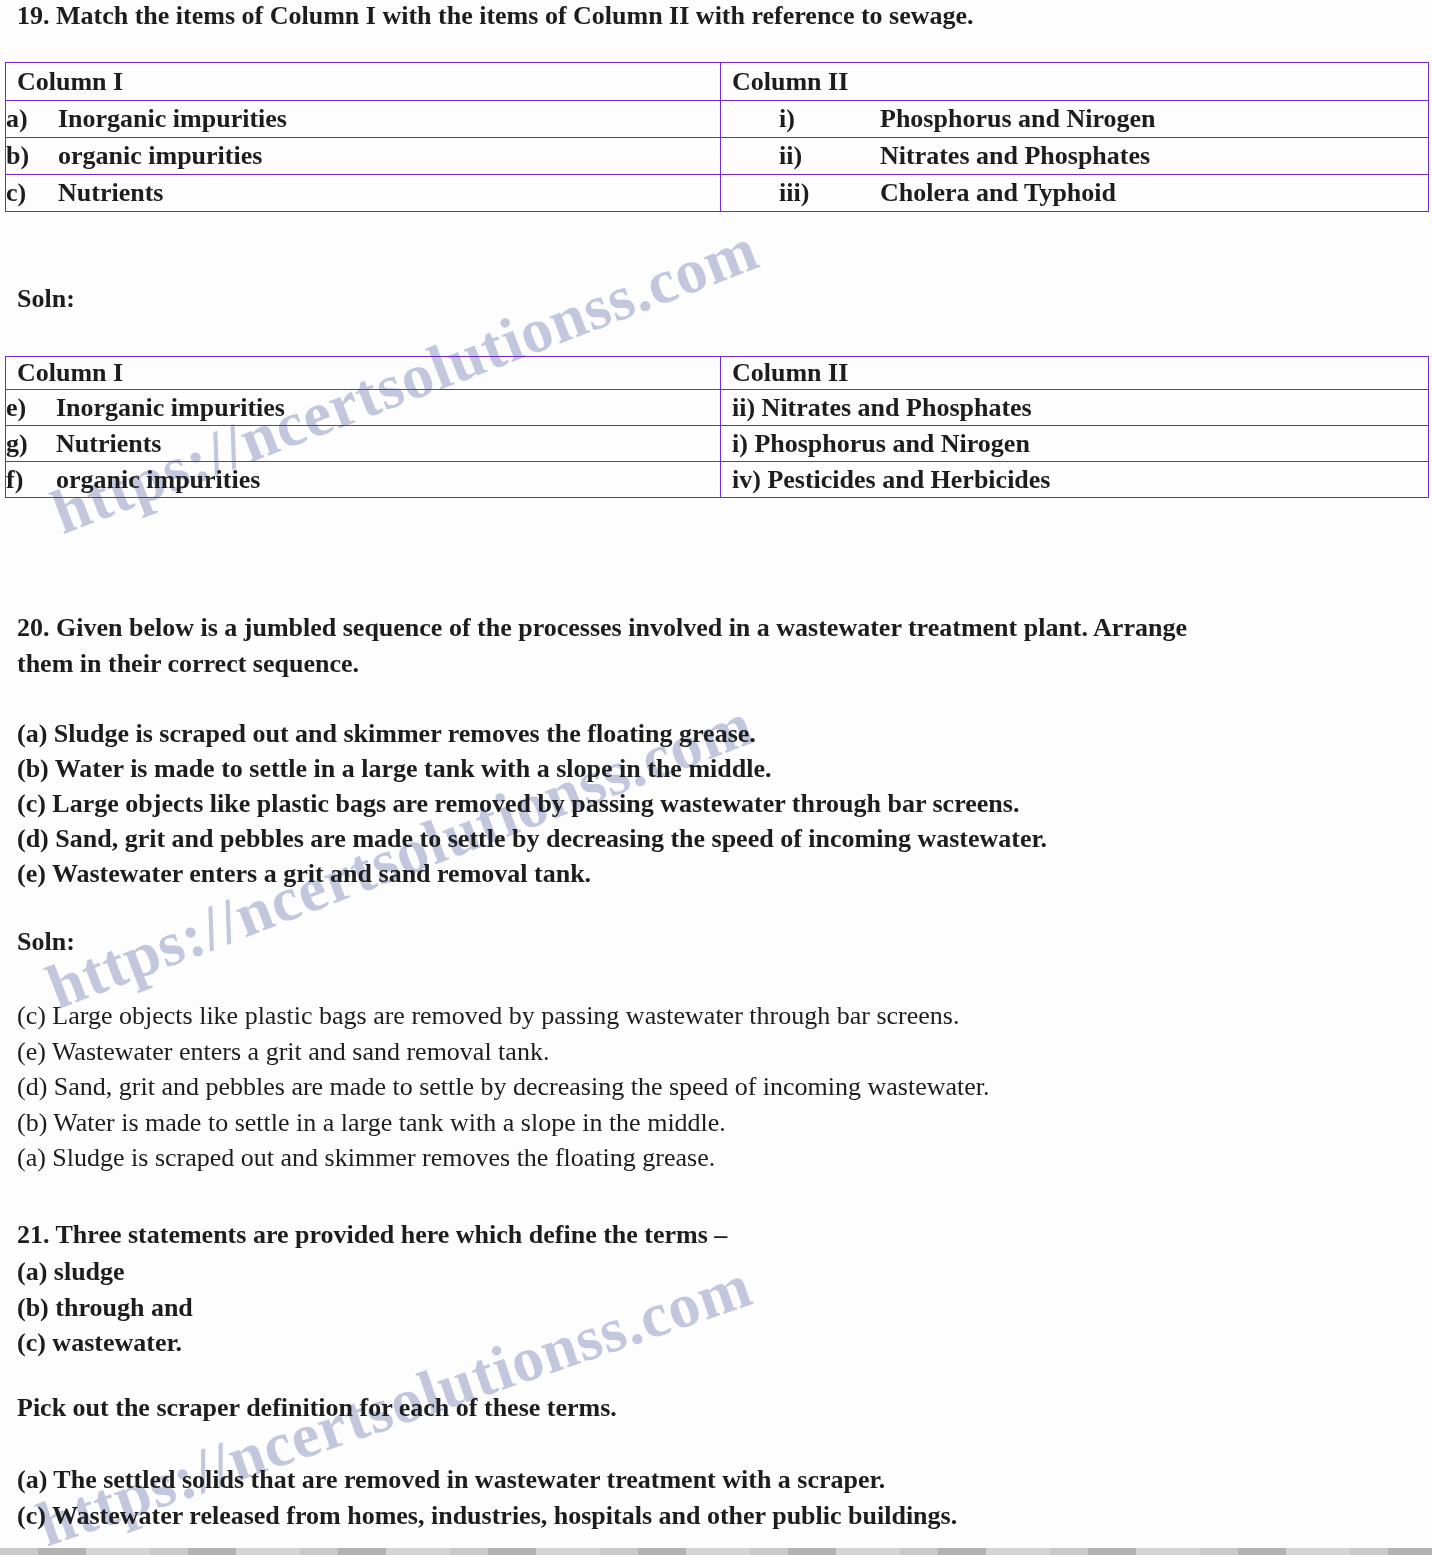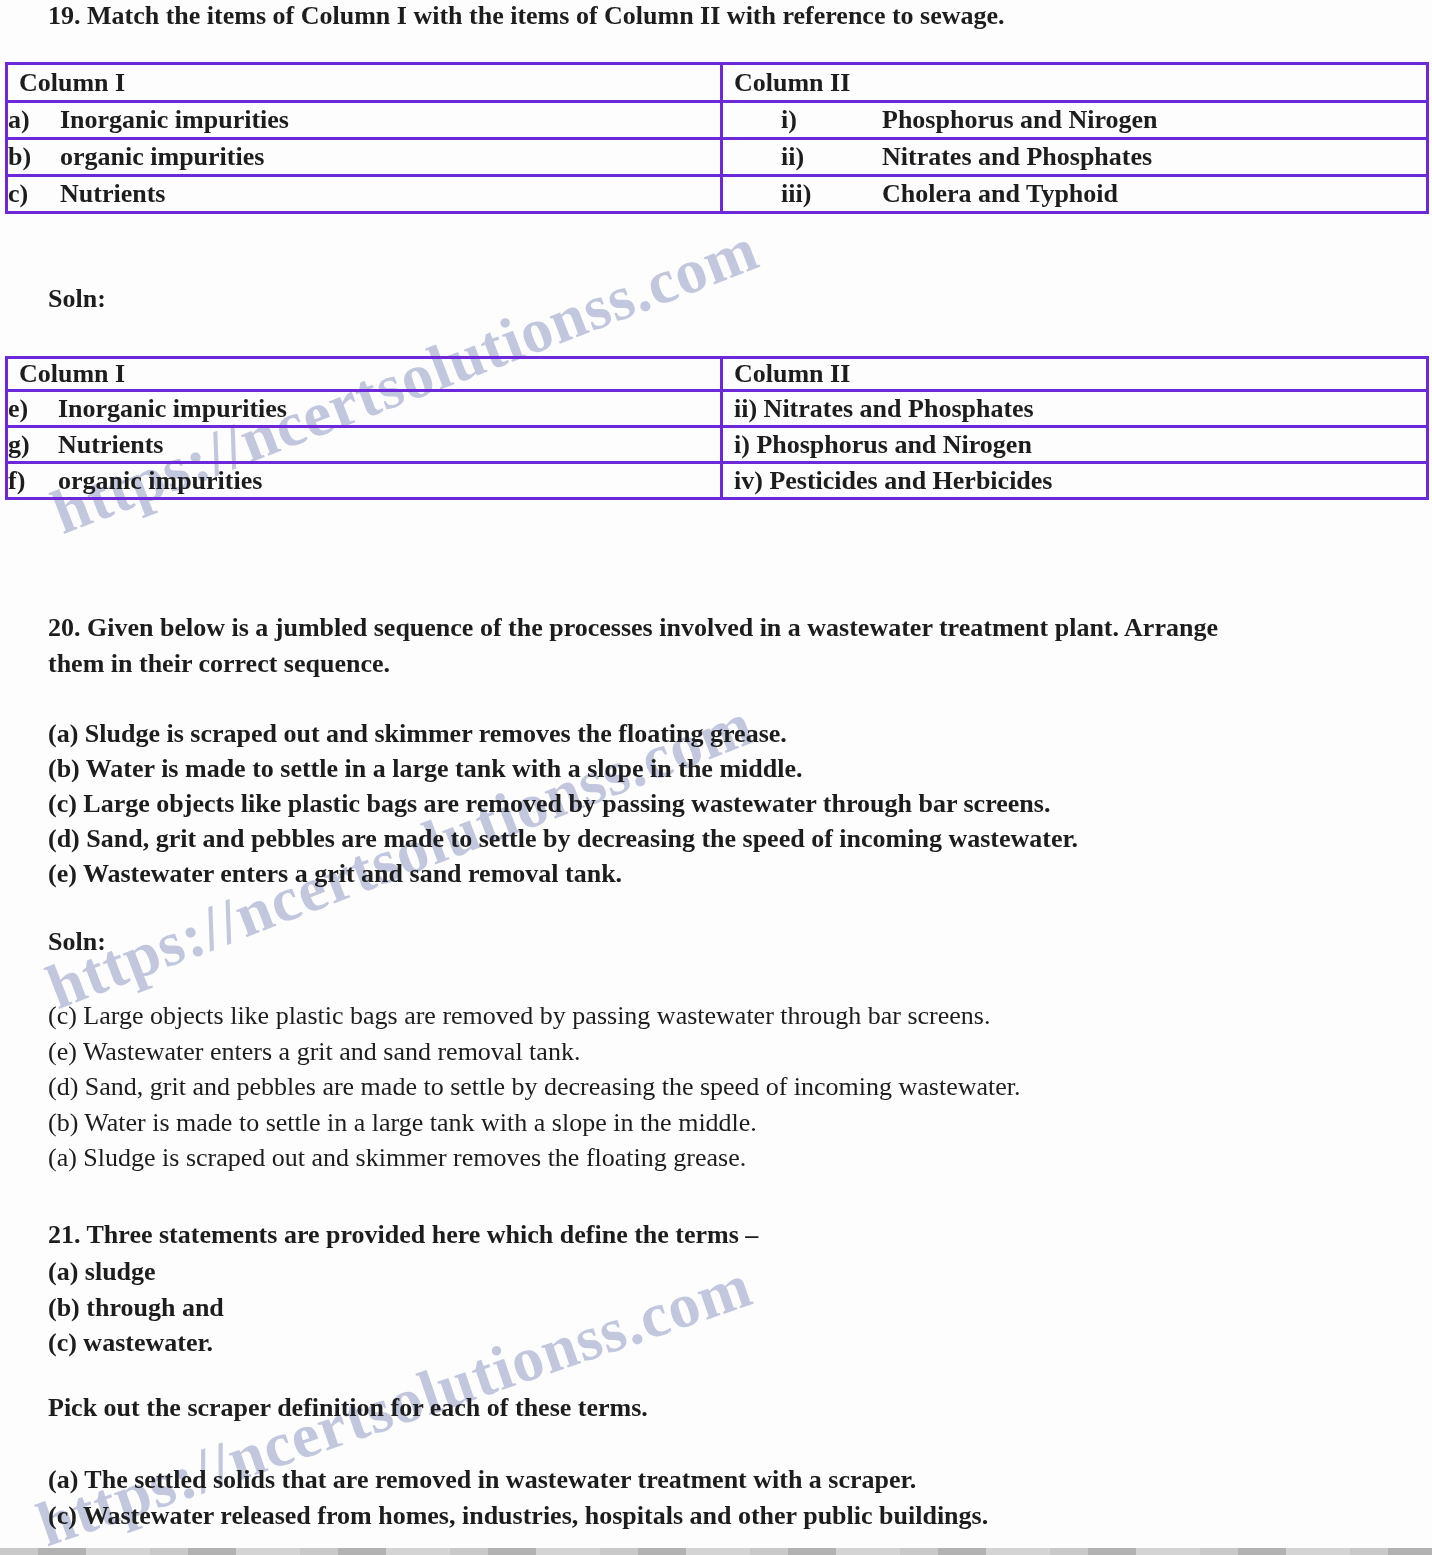--- a/index.html
+++ b/index.html
@@ -1,21 +1,21 @@
 <!DOCTYPE html>
 <html><head>
 <meta charset="utf-8">
 <style>
   html,body { margin:0; padding:0; }
   body {
     width:1432px; height:1555px; position:relative; overflow:hidden;
     background:#fdfdfe; color:#1d1d1d;
     font-family:"Liberation Serif","DejaVu Serif",serif; font-size:26px;
   }
-  .abs { position:absolute; white-space:nowrap;margin-left:31px; }
+  .abs { position:absolute; white-space:nowrap; }
   .b { font-weight:700; }
   .line { line-height:30px; }
 
   
   .watermark {
     position:absolute; white-space:nowrap; z-index:1; pointer-events:none;
     font-family:"Liberation Serif","DejaVu Serif",serif; font-weight:700;
     font-size:63px; letter-spacing:1px; line-height:74px; opacity:.5;
   }
   .wm1 { left:55px; top:478px;  transform:rotate(-21deg); transform-origin:0 50%; }
@@ -23,21 +23,21 @@
   .wm3 { left:40px; top:1490px; transform:rotate(-19deg); transform-origin:0 50%; }
 
   .content { position:relative; z-index:2; }
 
   
   .mtable {
     position:absolute; left:5px; width:1424px; z-index:2;
     border-collapse:collapse; table-layout:fixed; font-size:26px;
   }
   .mtable th, .mtable td {
-    border:3px solid #6d28d9; vertical-align:middle; padding:0;
+    border:1px solid #6d28d9; vertical-align:middle; padding:0;
     text-align:left; overflow:hidden; white-space:nowrap;
   }
   .mtable th { padding-left:11px; font-weight:700; }
   .t1 { top:62px; }
   .t1 td { font-weight:700; }
   .t1 tr.hdr { height:38px; } .t1 tr.row { height:37px; }
   .t2 { top:356px; }
   .t2 td { font-weight:700; }
   .t2 tr.hdr { height:33px; } .t2 tr.row { height:36px; }
   .c1 { padding-left:58px; }

